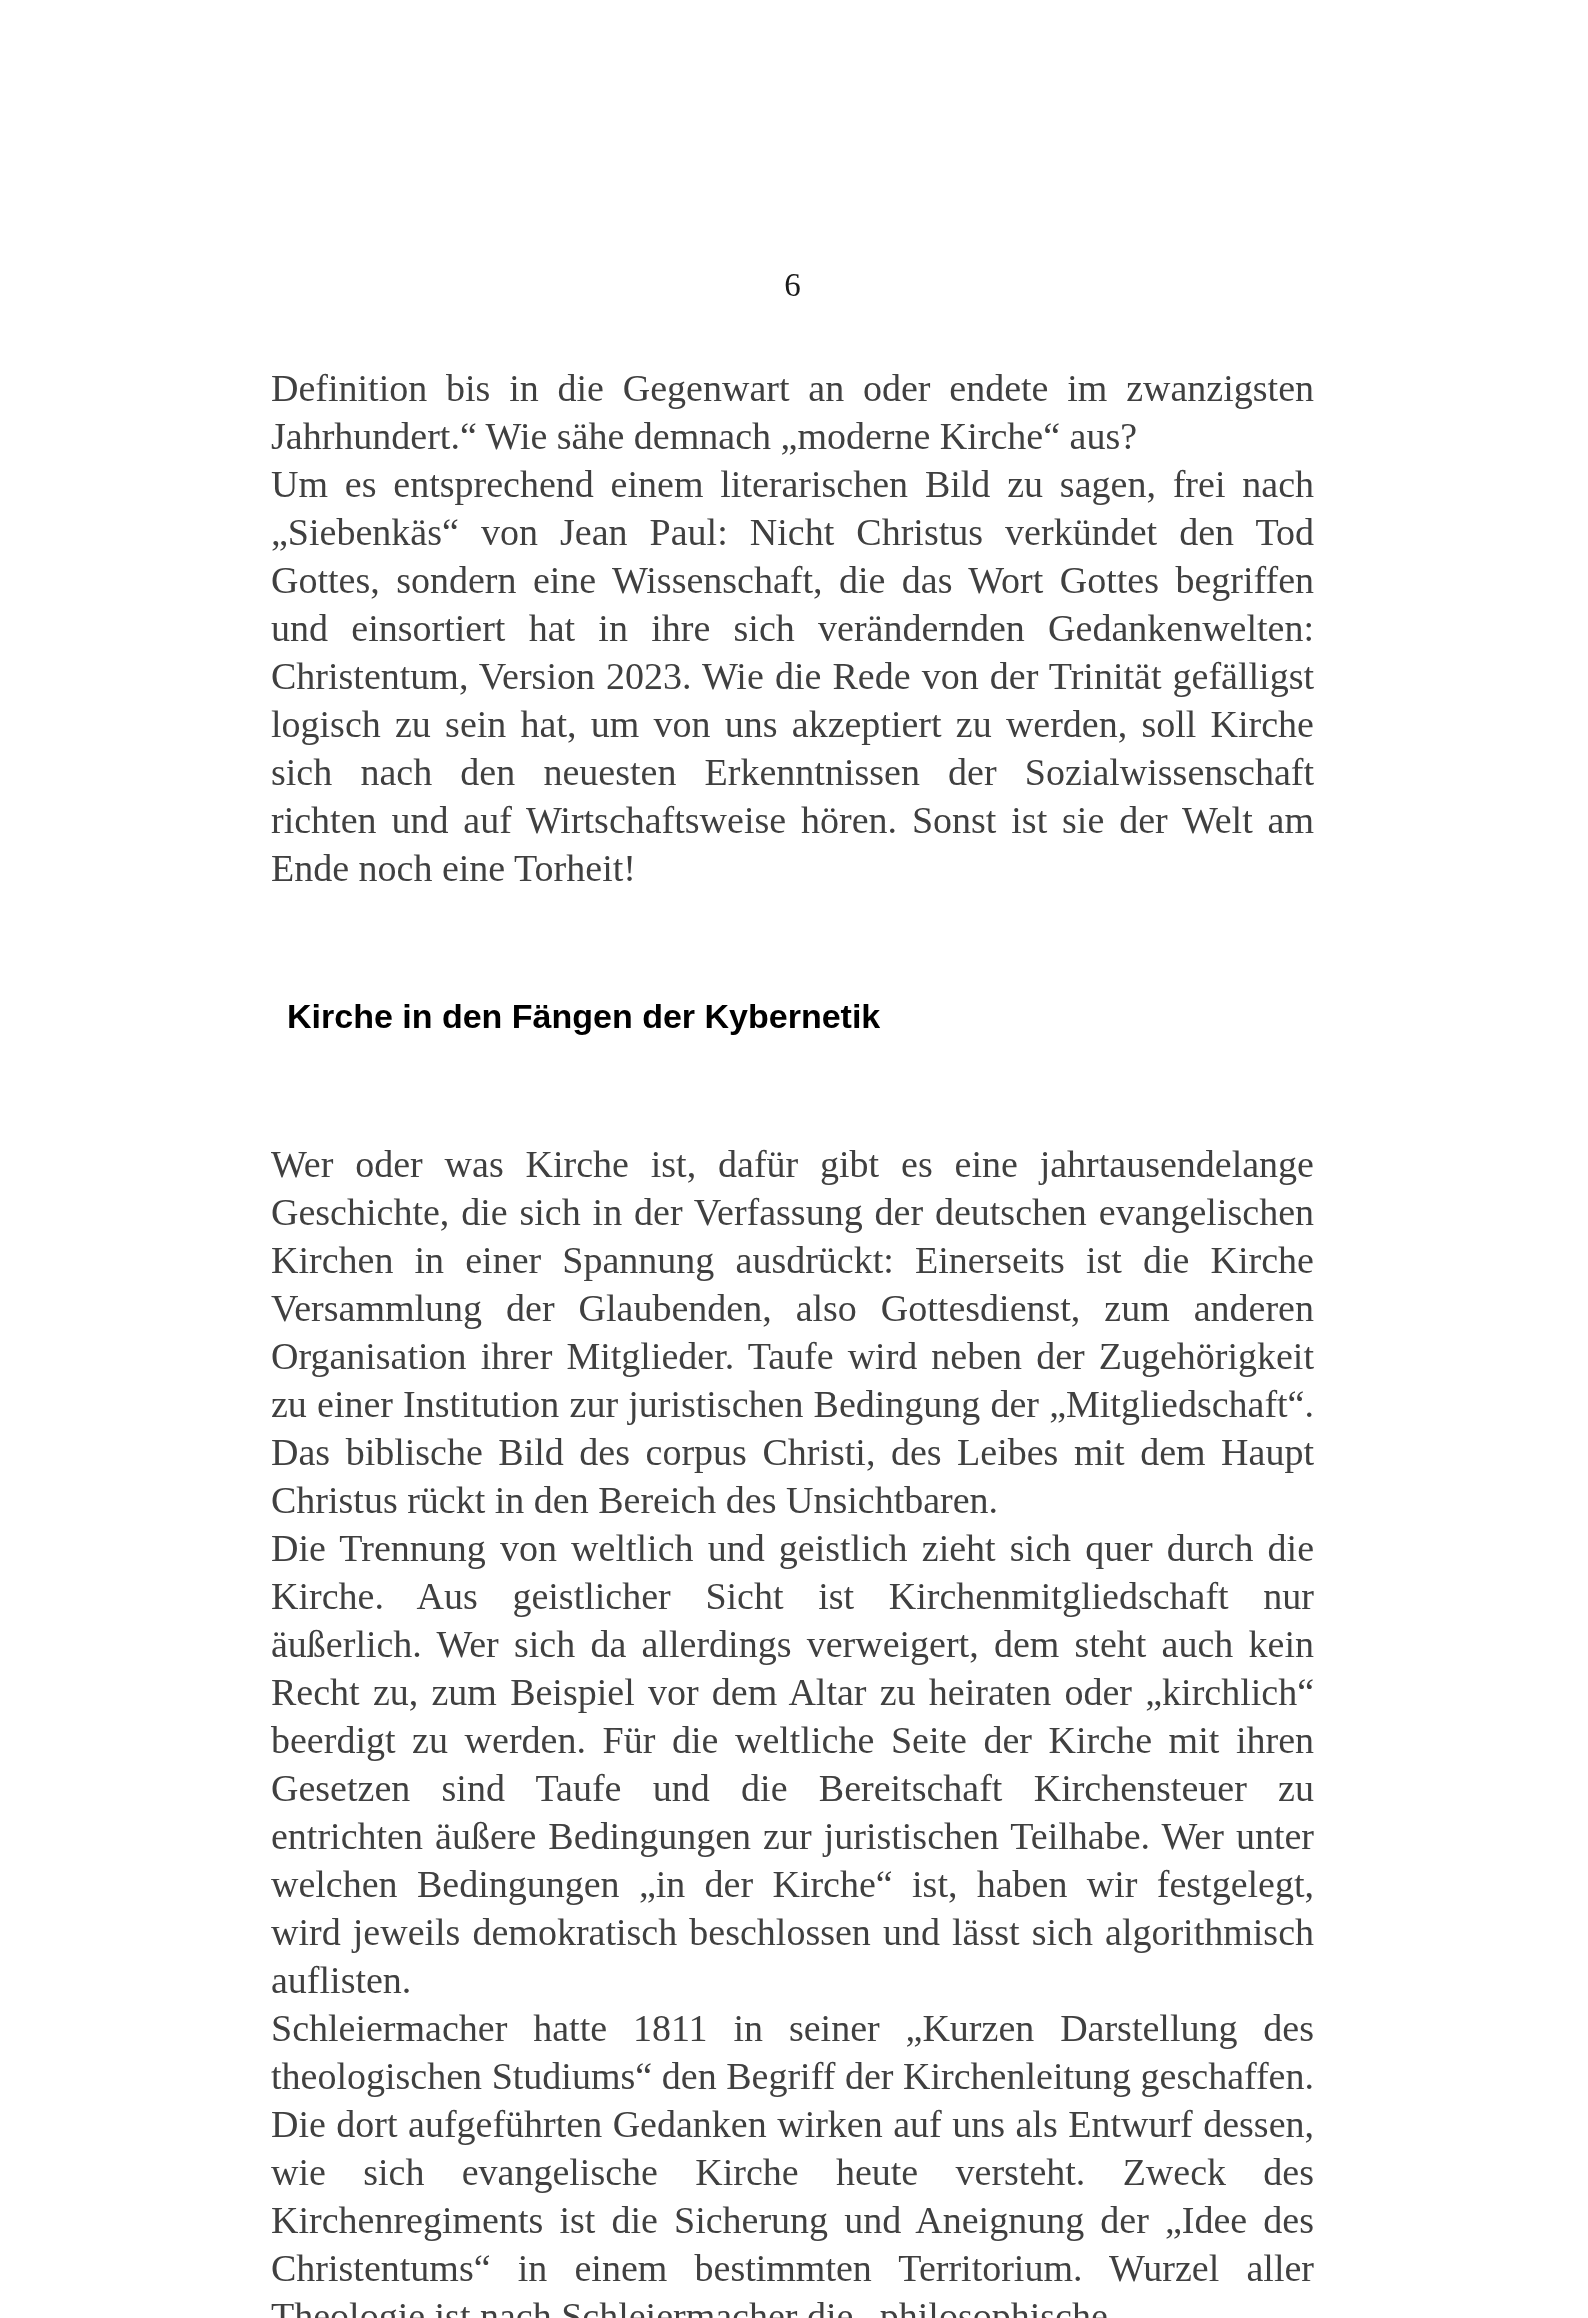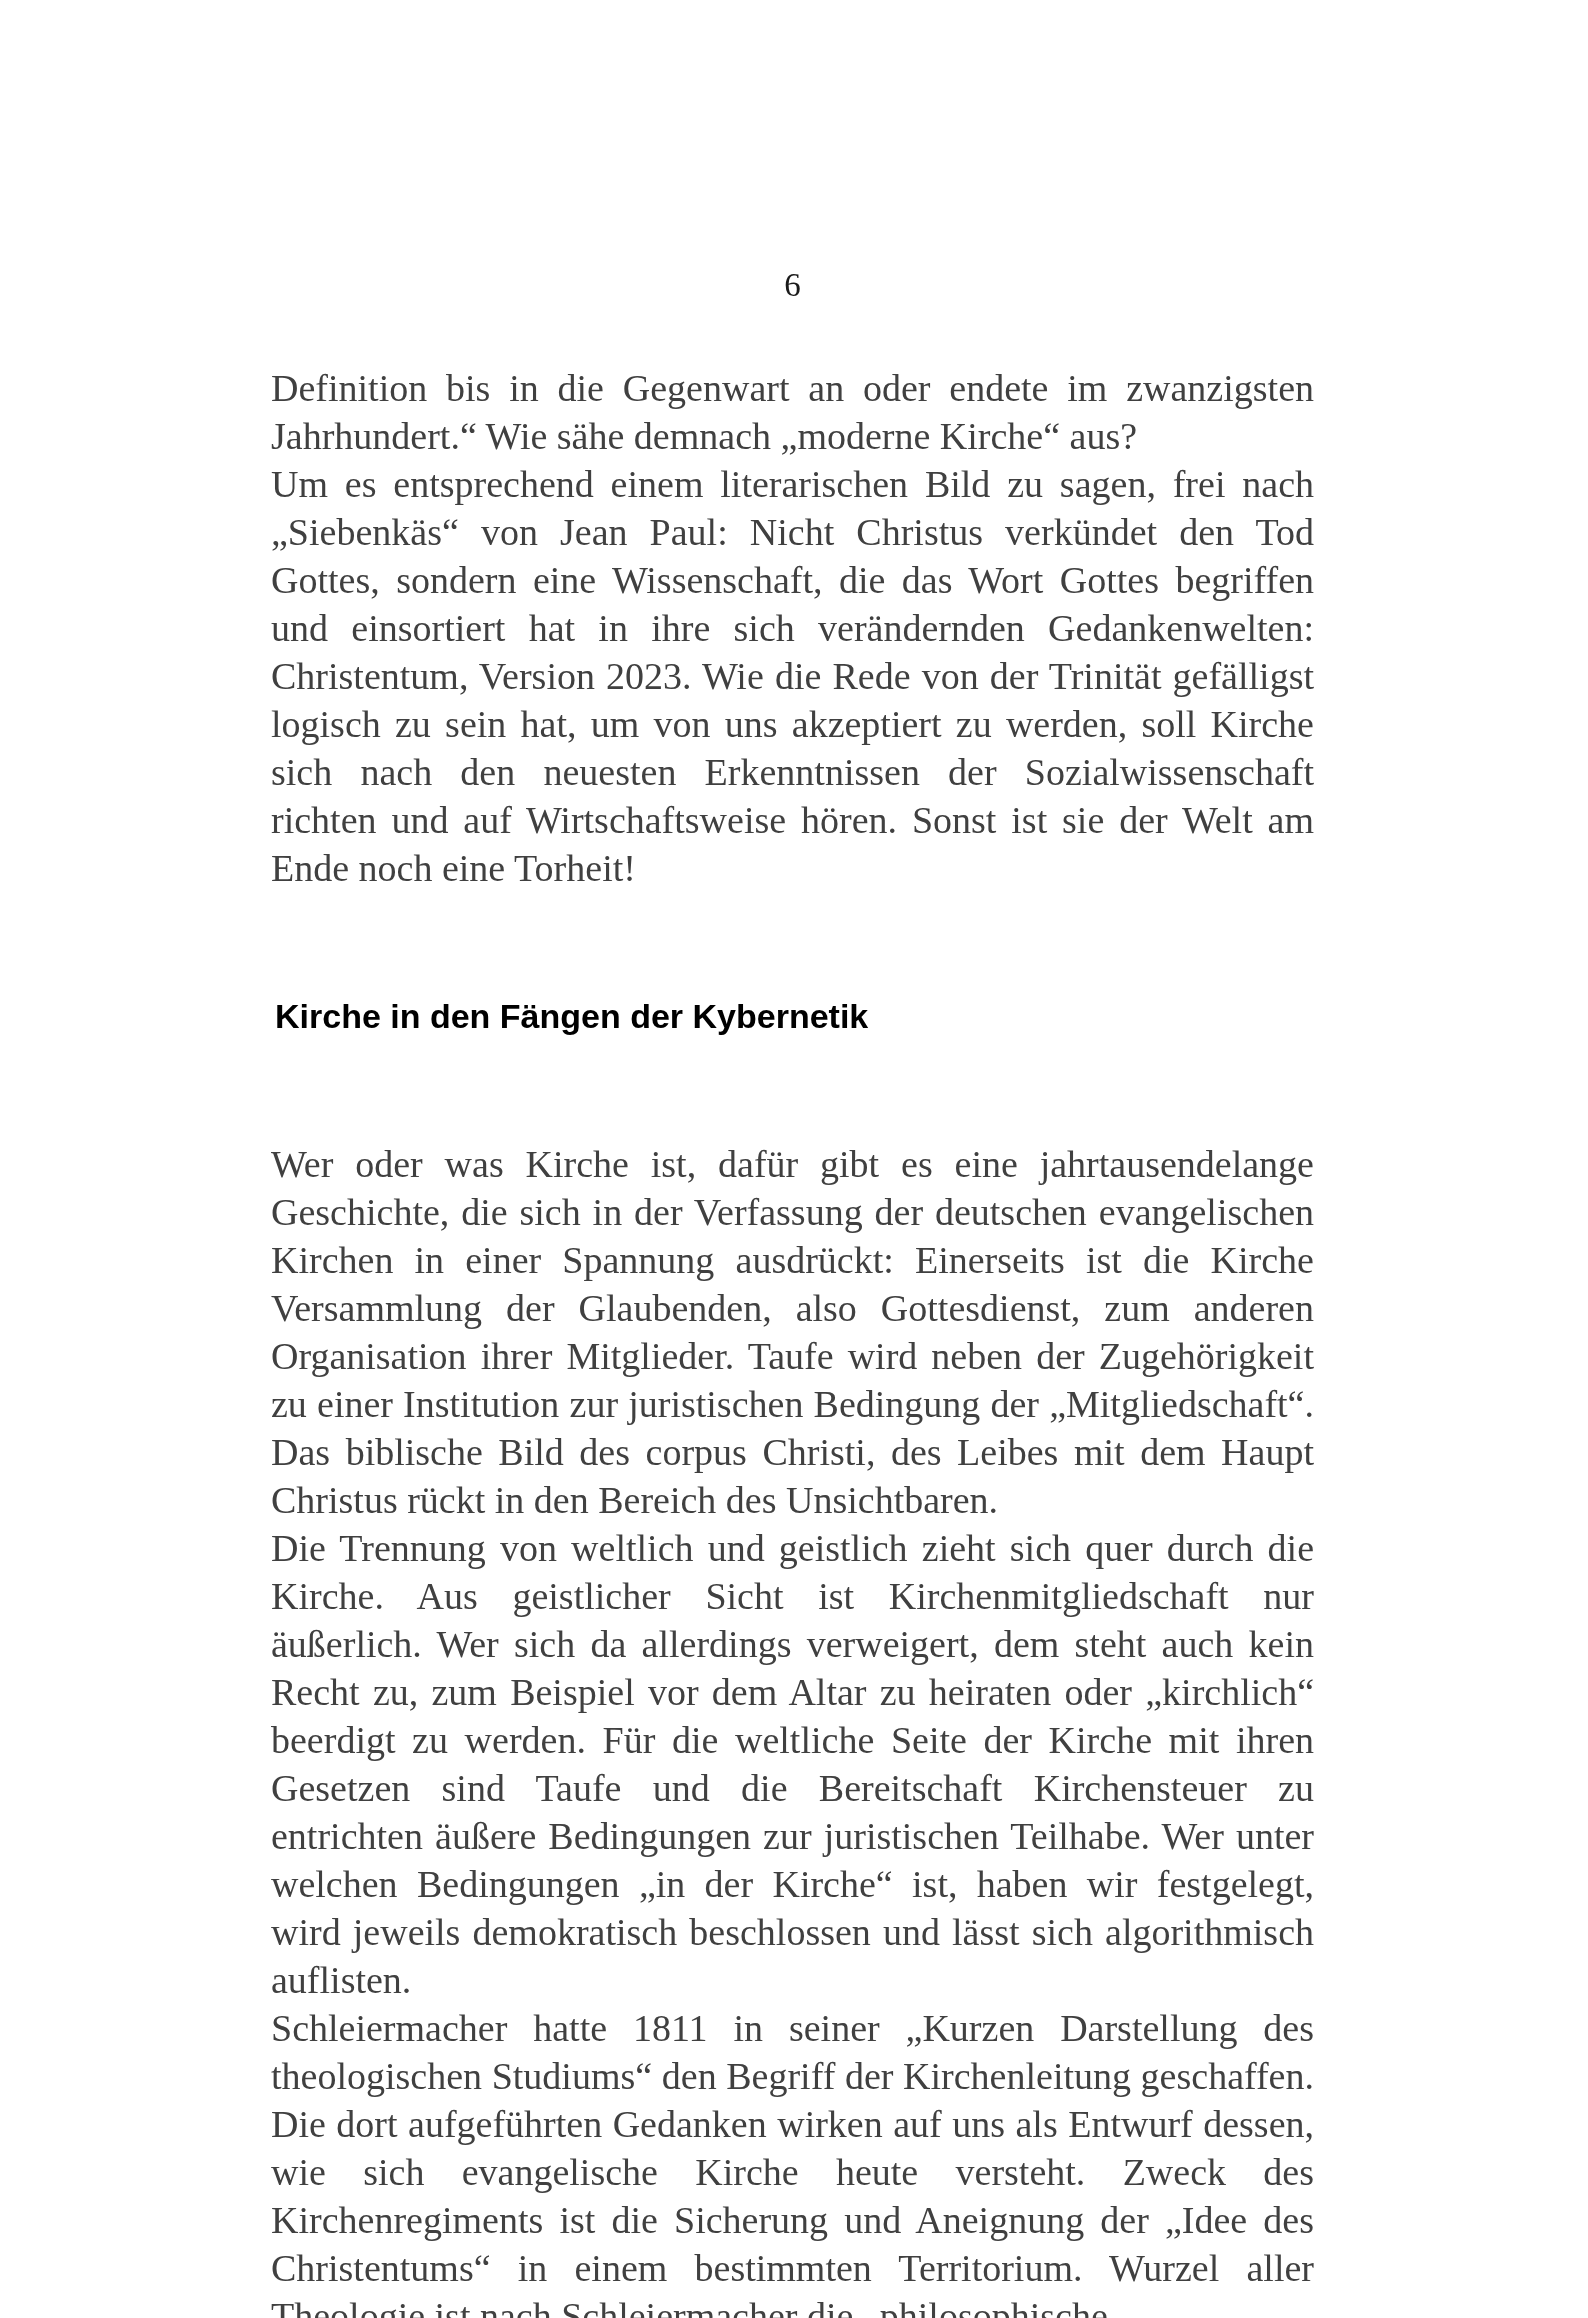--- a/index.html
+++ b/index.html
@@ -38,21 +38,21 @@
     line-height: 48px;
     text-align: justify;
     text-justify: inter-word;
     color: #404040;
   }
   .page-content h2.section-heading {
     font-family: "Liberation Sans", sans-serif;
     font-weight: bold;
     font-size: 34px;
     line-height: 48px;
-    margin: 100px 0 100px 4px;
+    margin: 100px 0 100px 16px;
     text-align: left;
     color: #000000;
   }
 </style>
 </head>
 <body>
 
 <div class="page">
   <div class="page-number">6</div>
   <div class="page-content">

